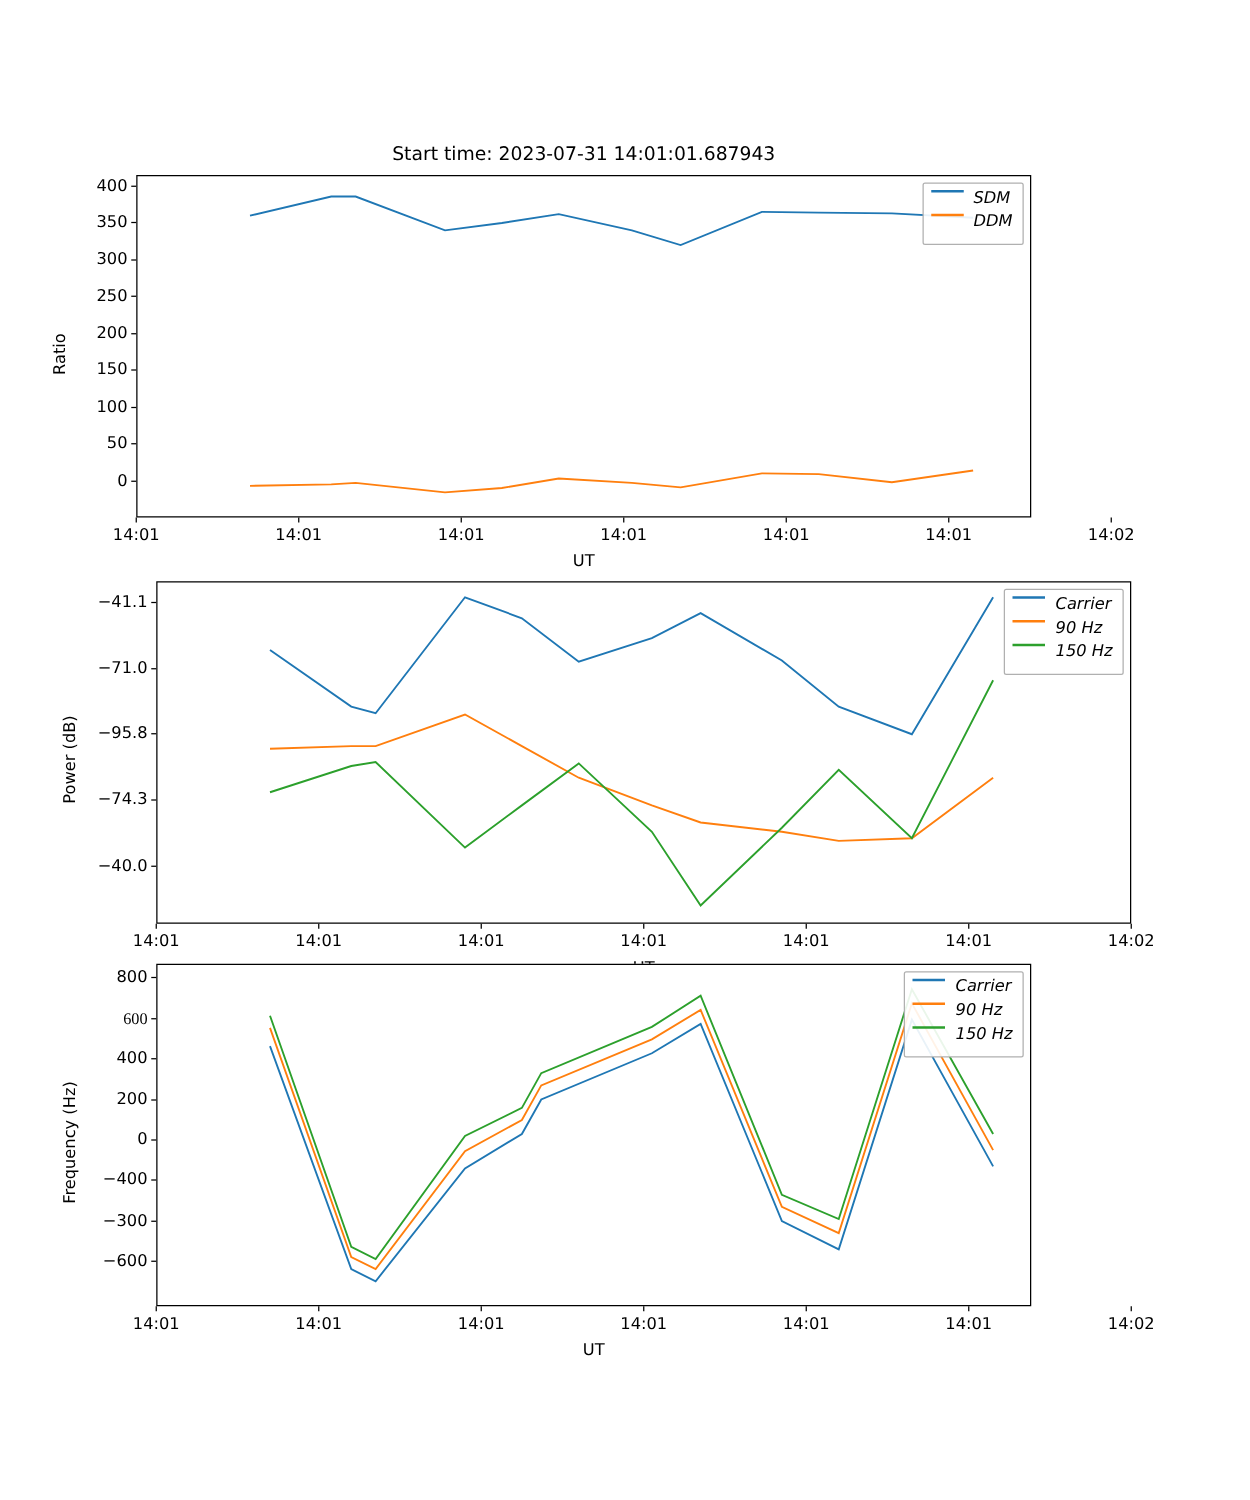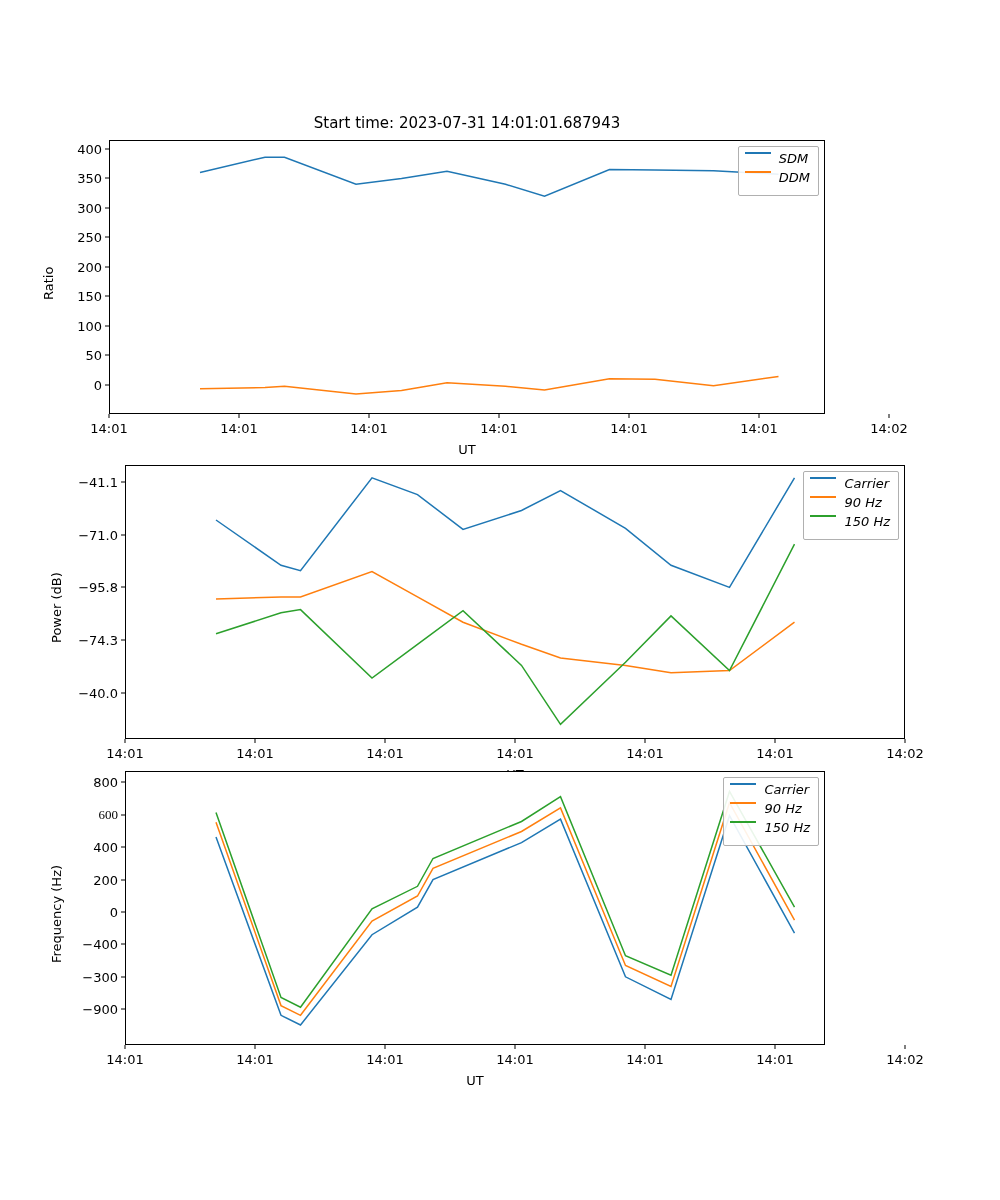--- a/index.html
+++ b/index.html
@@ -252,21 +252,21 @@
     <div class="ytick" style="top:76.2px;">400</div>
     <div class="ytick-mark" style="top:108.6px;"></div>
     <div class="ytick" style="top:108.6px;">200</div>
     <div class="ytick-mark" style="top:141.0px;"></div>
     <div class="ytick" style="top:141.0px;">0</div>
     <div class="ytick-mark" style="top:173.4px;"></div>
     <div class="ytick" style="top:173.4px;">−400</div>
     <div class="ytick-mark" style="top:205.8px;"></div>
     <div class="ytick" style="top:205.8px;">−300</div>
     <div class="ytick-mark" style="top:238.2px;"></div>
-    <div class="ytick" style="top:238.2px;">−900</div>
+    <div class="ytick" style="top:238.2px;">−600</div>
 
     <div class="xtick-mark" style="left:0px;"></div>
     <div class="xtick" style="left:0px;">14:01</div>
     <div class="xtick-mark" style="left:130px;"></div>
     <div class="xtick" style="left:130px;">14:01</div>
     <div class="xtick-mark" style="left:260px;"></div>
     <div class="xtick" style="left:260px;">14:01</div>
     <div class="xtick-mark" style="left:390px;"></div>
     <div class="xtick" style="left:390px;">14:01</div>
     <div class="xtick-mark" style="left:520px;"></div>

